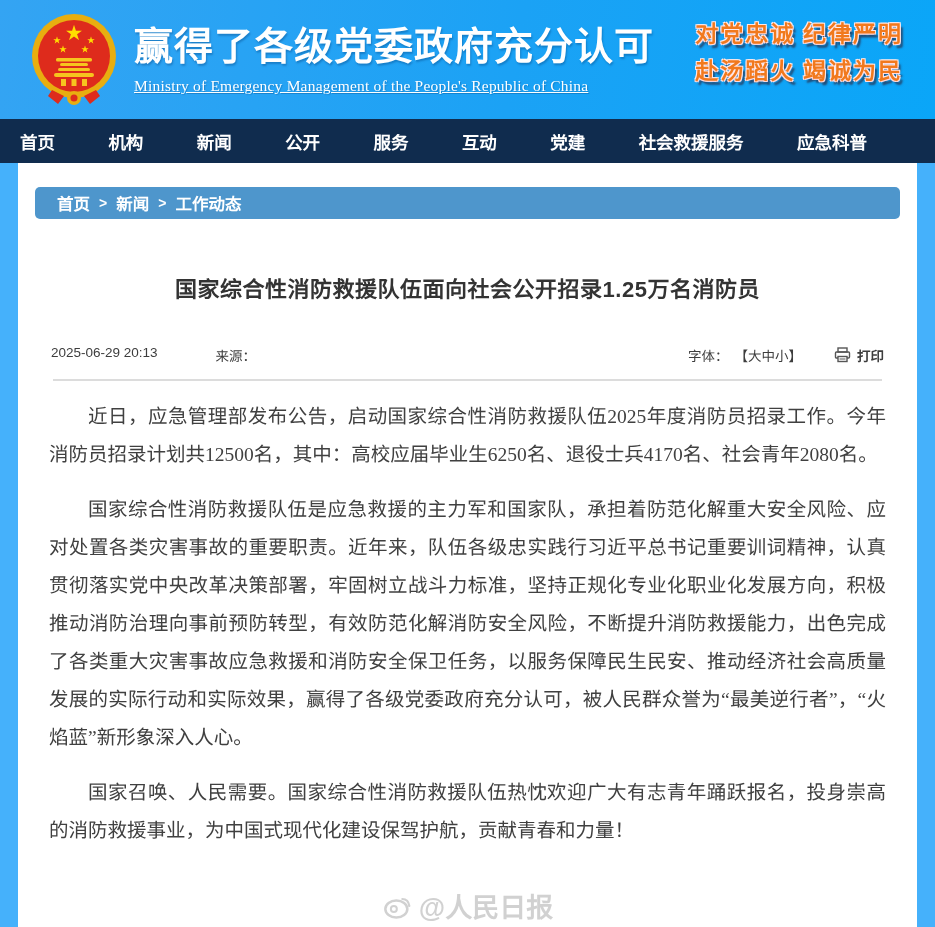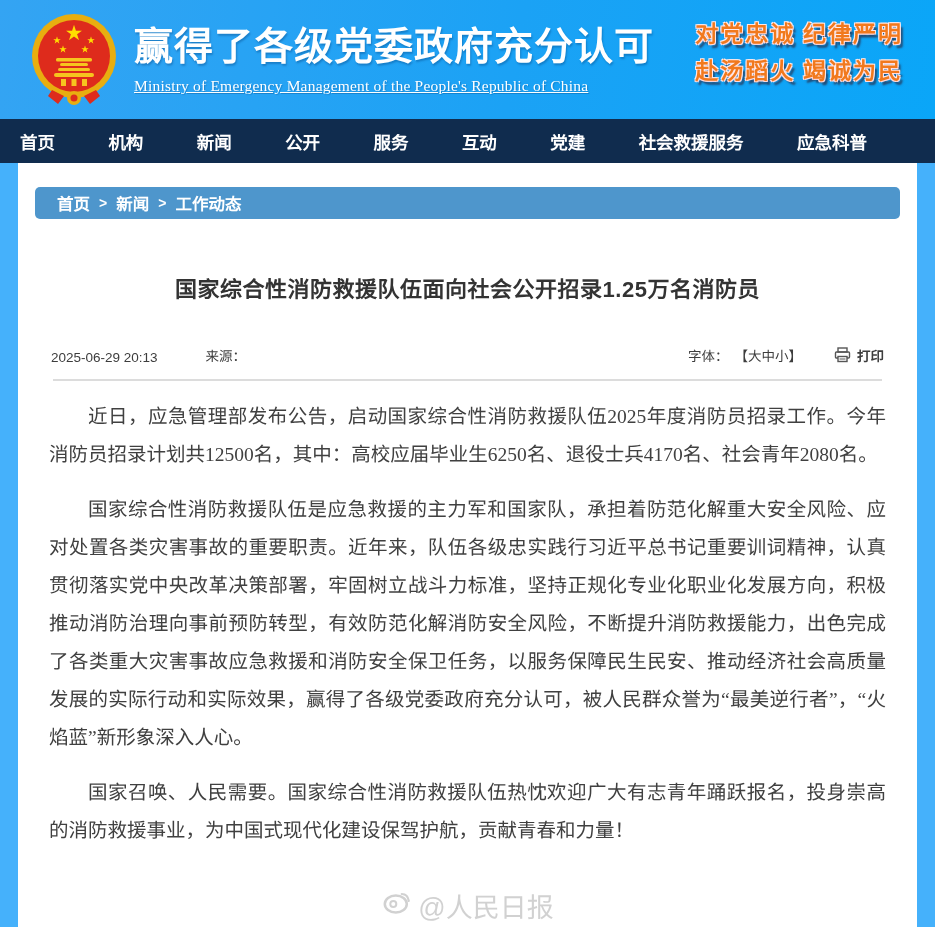--- a/index.html
+++ b/index.html
@@ -103,27 +103,27 @@
     margin-top:76px;
     text-align:center;
     font-size:22px;
     font-weight:bold;
     color:#333;
     letter-spacing:0.5px;
   }
   .meta-row {
     margin-top:42px;
     display:flex;
-    align-items:flex-end;
+    align-items:flex-start;
     font-size:13.5px;
     color:#3d3d3d;
     padding:0 2px;
   }
   .meta-date { margin-right:48px; }
-  .meta-source { flex:1; }
+  .meta-source { flex:1;margin-left:10px; }
   .meta-right { display:flex; align-items:center; gap:6px; }
   .font-size-ctl { cursor:pointer; }
   .print-btn { display:flex; align-items:center; gap:6px; cursor:pointer; margin-left:26px;font-weight:bold; }
   .divider {
     margin:14px 4px 0;
     border-bottom:2px solid #dcdcdc;
   }
   .content { margin-top:2px; }
   .content p {
     font-family:Liberation Serif, serif;
@@ -133,25 +133,25 @@
     text-indent:2em;
     text-align:justify;
     margin-top:17px;
   }
   .watermark {
     position:absolute;
     left:50%;
     transform:translateX(-50%);
     bottom:2px;
     display:flex;
-    align-items:flex-start;
+    align-items:center;
     gap:7px;
     color:rgba(135,135,135,0.38);
     font-size:27px;
-    font-weight:normal;
+    font-weight:bold;
     white-space:nowrap;
     pointer-events:none;
   }
 </style>
 </head>
 <body>
 
 <div class="site-header">
   <div class="emblem-wrap">
     <svg viewBox="0 0 92 96" width="92" height="96" aria-hidden="true">

